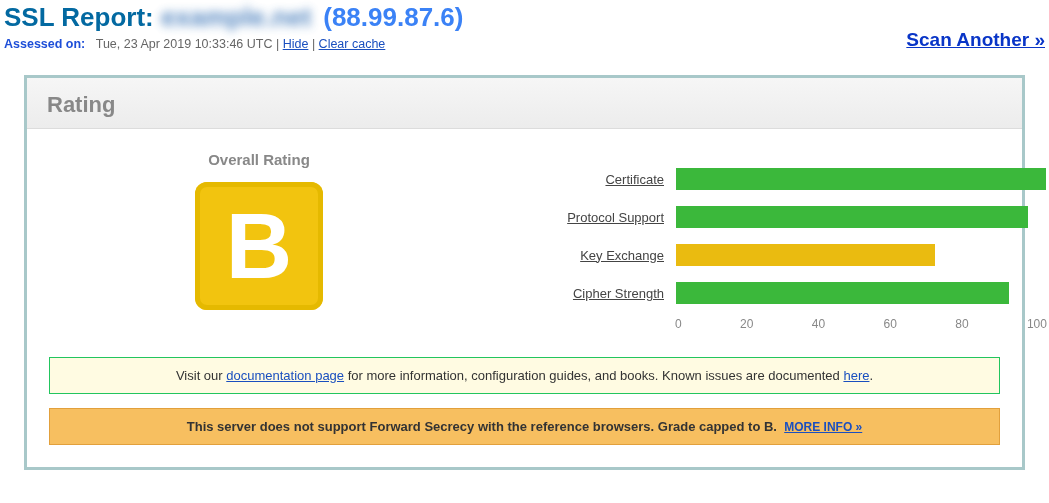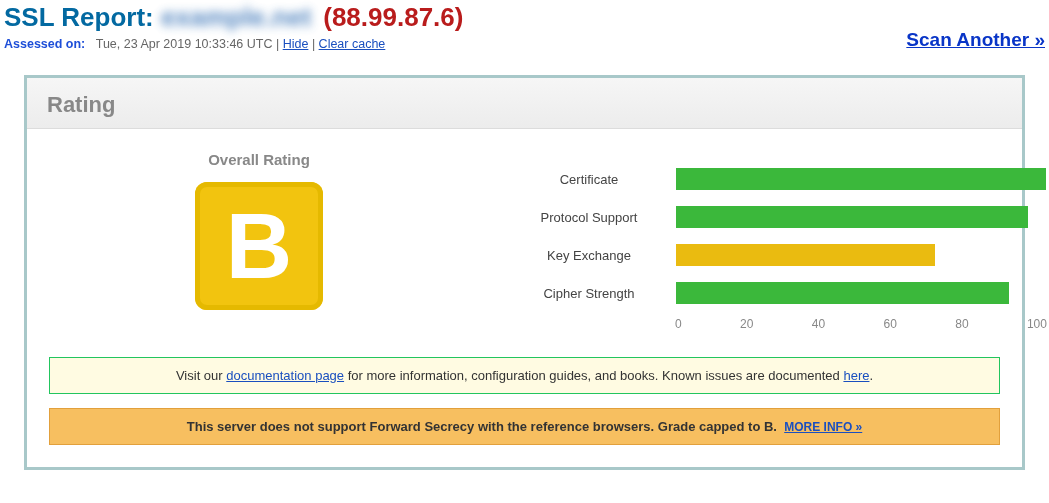--- a/index.html
+++ b/index.html
@@ -32,21 +32,21 @@
     display: inline-block;
     width: 155px;
     height: 22px;
     vertical-align: baseline;
     filter: blur(5px);
     opacity: 0.85;
     font-size: 26px;
     color: #3a74b7;
   }
   .report-title .ip {
-    color: #b91c1c;
+    color: #3b82f6;
     font-weight: bold;
     margin-top: 12px;
   }
   .assessed {
     font-size: 12.5px;
     color: #666;
     margin-bottom: 10px;
   }
   .assessed .label { font-weight: bold; color: #1d4ed8; }
   .assessed a {
@@ -114,24 +114,25 @@
     padding-top: 14px;
   }
   .chart-row {
     display: flex;
     align-items: center;
     height: 28px;
     margin-bottom: 10px;
   }
   .chart-row .lbl {
     width: 150px;
-    text-align: center;
+    text-align: right;
     padding-right: 12px;
     color: #444;
     font-size: 13px;
+    text-decoration: underline;
   }
   .chart-track {
     position: relative;
     width: 370px;
     height: 22px;
   }
   .chart-bar {
     height: 22px;
   }
 

